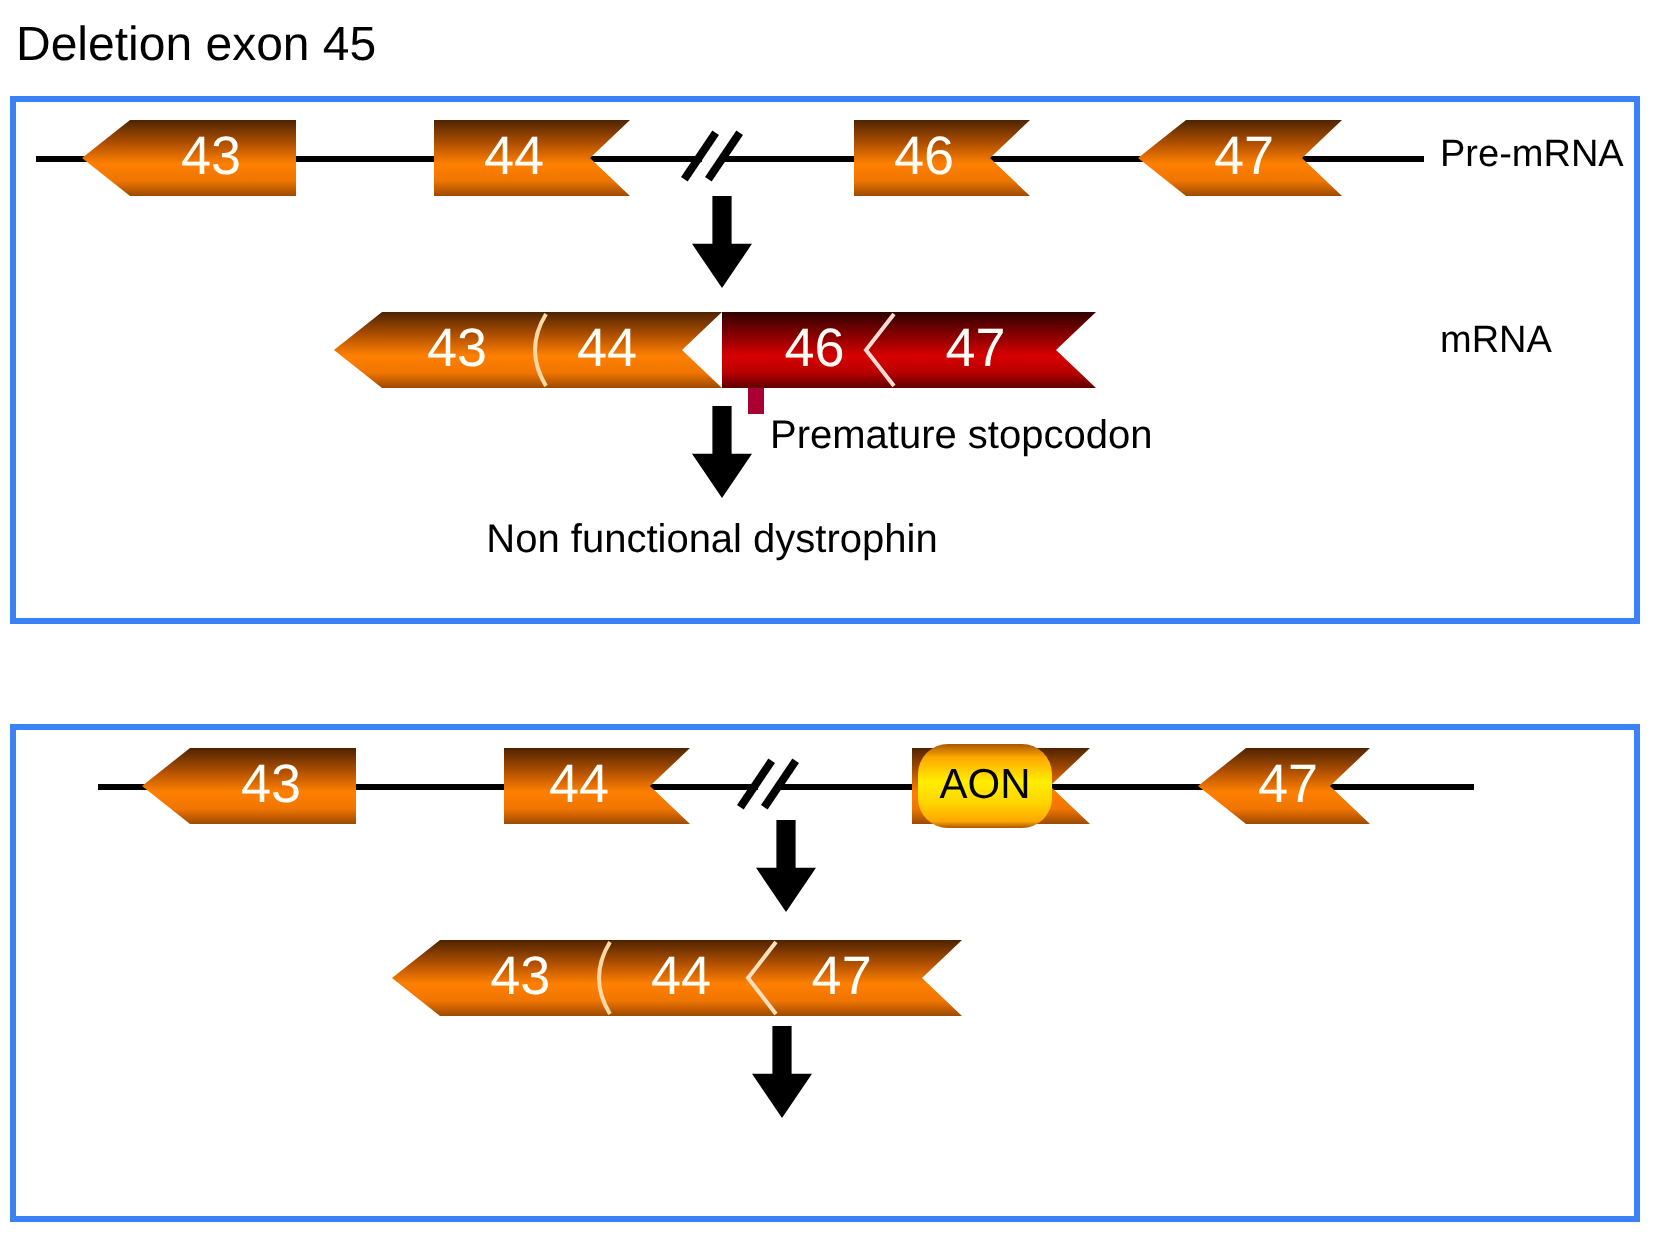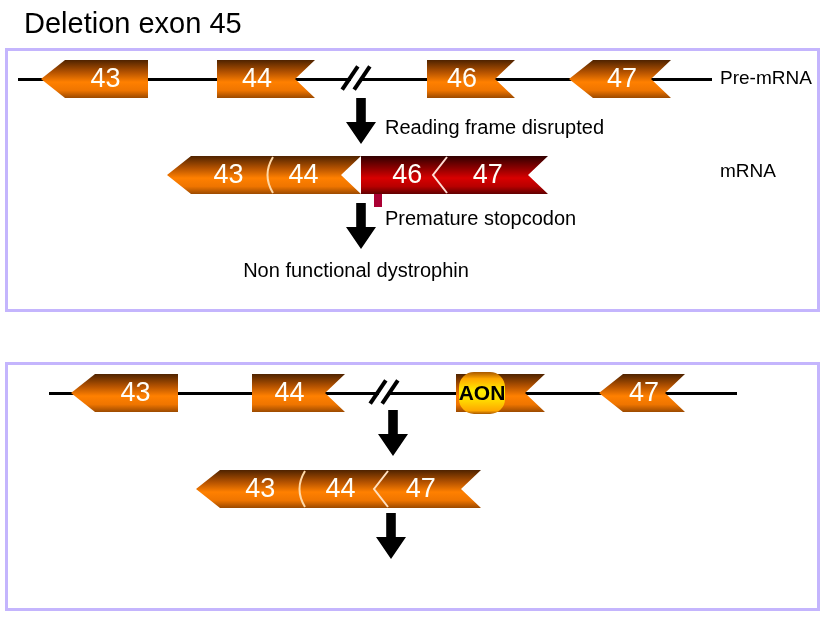--- a/index.html
+++ b/index.html
@@ -1,21 +1,21 @@
 <!DOCTYPE html>
 <html style="--exon-orange: #FF8000; --exon-orange-dark: #4F2300; --exon-orange-deep: #9C4A00; --exon-red: #D80000; --exon-red-dark: #300000; --exon-red-deep: #600000; --aon-yellow: #FFEE00; --aon-orange: #FFA800; --stop-marker: #AA0033; --line: #000000;"><head>
 <meta charset="utf-8">
 <style>
   html,body{margin:0;padding:0;background:#fff;}
   .canvas{
     position:relative;width:827px;height:626px;background:#fff;overflow:hidden;
     font-family:"Liberation Sans",sans-serif;color:#000;
   }
-  .sec-title{position:absolute;left:24px;font-size:29px;line-height:30px;white-space:nowrap;}
-  .panel{position:absolute;left:5px;width:815px;border:3px solid #c4b5fd;box-sizing:border-box;background:#fff;}
+  .sec-title{position:absolute;left:8px;font-size:24px;line-height:30px;white-space:nowrap;}
+  .panel{position:absolute;left:5px;width:815px;border:3px solid #3b82f6;box-sizing:border-box;background:#fff;}
   .hline{position:absolute;height:3px;background:var(--line,#000);}
   .line-gap{position:absolute;height:7px;background:#fff;}
   .slash{position:absolute;width:4px;height:28px;background:#000;transform:rotate(34deg);}
   .exon{
     position:absolute;height:38px;top:9px;box-sizing:border-box;
     display:flex;align-items:center;justify-content:center;
     color:#fffef8;font-size:27px;line-height:1;
   }
   .exon span{position:relative;top:-1px;}
   .ex-orange{background:linear-gradient(180deg,var(--exon-orange-dark,#4f2300) 0%,#b45200 32%,var(--exon-orange,#ff8000) 58%,#ef7500 80%,var(--exon-orange-deep,#9c4a00) 100%);}
@@ -62,21 +62,20 @@
     </div>
     <div class="exon ex-orange shape-fn" style="left:419px;width:88px;">
       <span>46</span>
     </div>
     <div class="exon ex-orange shape-pn" style="left:561px;width:102px;">
       <span>47</span>
     </div>
     <div class="side-label" style="left:712px;top:16px;">Pre-mRNA</div>
 
     <div class="down-arrow" style="left:338px;top:47px;"></div>
-    <div class="step-label" style="left:377px;top:64px;">Reading frame disrupted</div>
 
     <div class="exon ex-orange shape-pn multi" style="left:159px;top:105px;width:194px;">
       <span>43</span>
       <span>44</span>
     </div>
     <div class="exon ex-red shape-fn multi" style="left:353px;top:105px;width:187px;padding-left:6px;">
       <span>46</span>
       <span>47</span>
     </div>
     <svg class="sep" style="left:252px;top:105px;" width="16" height="38">
@@ -102,21 +101,21 @@
     <div class="slash" style="left:368px;top:13px;"></div>
     <div class="slash" style="left:380px;top:13px;"></div>
 
     <div class="exon ex-orange shape-pf" style="left:63px;width:107px;">
       <span>43</span>
     </div>
     <div class="exon ex-orange shape-fn" style="left:244px;width:93px;">
       <span>44</span>
     </div>
     <div class="exon ex-orange shape-fn" style="left:448px;width:89px;"></div>
-    <div class="aon" style="left:451px;width:46px;font-weight:bold;">
+    <div class="aon" style="left:451px;width:67px;">
       <span>AON</span>
     </div>
     <div class="exon ex-orange shape-pn" style="left:591px;width:86px;">
       <span>47</span>
     </div>
 
     <div class="down-arrow" style="left:370px;top:45px;"></div>
 
     <div class="exon ex-orange shape-pn multi" style="left:188px;top:105px;width:285px;">
       <span>43</span>

